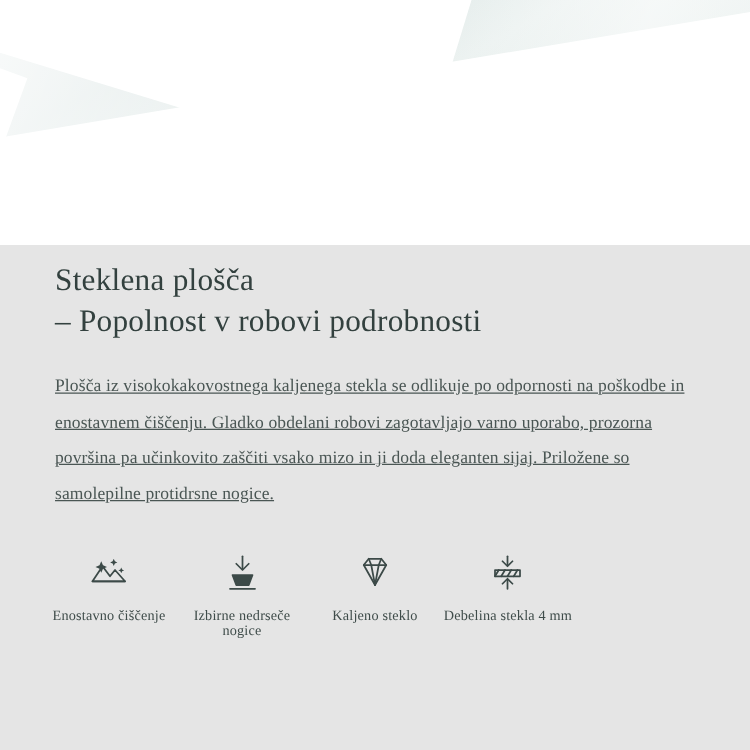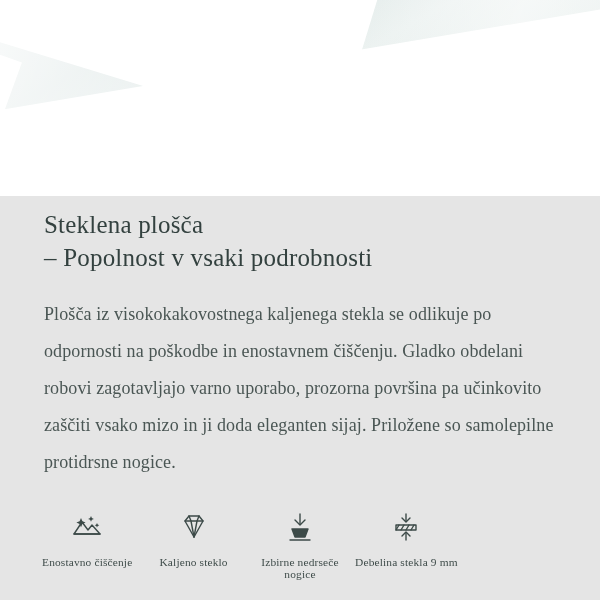--- a/index.html
+++ b/index.html
@@ -143,25 +143,26 @@
     color: #33413f;
     margin: 0;
     letter-spacing: 0.2px;
   }
   .headline .line2 {
     display: block;
   }
   .body-copy {
     margin: 22px 0 0 0;
     font-family: "Liberation Serif", serif;
-    font-size: 18px;
+    font-size: 14px;
     line-height: 2.05;
     color: #4a5654;
     max-width: 512px;
     letter-spacing: 0.1px;
+    text-decoration: underline;
   }
 
   
   .features {
     position: relative;
     margin-top: 26px;
     padding: 0 34px;
     display: grid;
     grid-template-columns: repeat(5, 1fr);
     grid-template-rows: repeat(2, 84px);
@@ -208,21 +209,21 @@
     <div class="hero-mask-bottom"></div>
     <div class="hero-mask-left"></div>
     <div class="hero-mask-topleft"></div>
     <span class="sparkle s1">✦</span>
     <span class="sparkle s2">✧</span>
   </div>
 
   <div class="content">
     <h1 class="headline">
       <span>Steklena plošča</span>
-      <span class="line2">– Popolnost v vsaki podrobnosti</span>
+      <span class="line2">– Popolnost v robovi podrobnosti</span>
     </h1>
     <p class="body-copy">Plošča iz visokokakovostnega kaljenega stekla se odlikuje po odpornosti na poškodbe in enostavnem čiščenju. Gladko obdelani robovi zagotavljajo varno uporabo, prozorna površina pa učinkovito zaščiti vsako mizo in ji doda eleganten sijaj. Priložene so samolepilne protidrsne nogice.</p>
   </div>
 
   <div class="features">
 
     <div class="feature">
       <div class="feature-icon">
         <svg width="40" height="40" viewBox="0 0 40 40" fill="none" stroke="#3c4a48" stroke-width="1.4" stroke-linecap="round" stroke-linejoin="round">
           <path d="M7 27 L15 15 L21 23 L25 18 L33 27 Z"></path>
@@ -233,49 +234,49 @@
         </svg>
       </div>
       <div class="feature-label">Enostavno čiščenje</div>
     </div>
 
 
 
     <div class="feature">
       <div class="feature-icon">
         <svg width="40" height="40" viewBox="0 0 40 40" fill="none" stroke="#3c4a48" stroke-width="1.4" stroke-linecap="round" stroke-linejoin="round">
+          <path d="M20 7 V17"></path>
+          <path d="M15 13 L20 18 L25 13"></path>
+          <path d="M12 22 H28 L25 30 H15 Z" fill="#3c4a48" stroke="#3c4a48"></path>
+          <path d="M10 33 H30"></path>
+        </svg>
+      </div>
+      <div class="feature-label">Izbirne nedrseče nogice</div>
+    </div>
+
+    <div class="feature">
+      <div class="feature-icon">
+        <svg width="40" height="40" viewBox="0 0 40 40" fill="none" stroke="#3c4a48" stroke-width="1.4" stroke-linecap="round" stroke-linejoin="round">
           <path d="M11 14 L15 9 H25 L29 14 L20 30 Z"></path>
           <path d="M11 14 H29"></path>
           <path d="M15 9 L17 14 L20 30"></path>
           <path d="M25 9 L23 14 L20 30"></path>
         </svg>
       </div>
       <div class="feature-label">Kaljeno steklo</div>
-    </div>
-
-    <div class="feature">
-      <div class="feature-icon">
-        <svg width="40" height="40" viewBox="0 0 40 40" fill="none" stroke="#3c4a48" stroke-width="1.4" stroke-linecap="round" stroke-linejoin="round">
-          <path d="M20 7 V17"></path>
-          <path d="M15 13 L20 18 L25 13"></path>
-          <path d="M12 22 H28 L25 30 H15 Z" fill="#3c4a48" stroke="#3c4a48"></path>
-          <path d="M10 33 H30"></path>
-        </svg>
-      </div>
-      <div class="feature-label">Izbirne nedrseče nogice</div>
     </div>
 
     <div class="feature">
       <div class="feature-icon">
         <svg width="40" height="40" viewBox="0 0 40 40" fill="none" stroke="#3c4a48" stroke-width="1.4" stroke-linecap="round" stroke-linejoin="round">
           <path d="M20 7 V14"></path>
           <path d="M16 11 L20 15 L24 11"></path>
           <path d="M10 18 H30 L30 23 H10 Z"></path>
           <path d="M13 18 L10 23 M18 18 L15 23 M23 18 L20 23 M28 18 L25 23"></path>
           <path d="M20 33 V26"></path>
           <path d="M16 29 L20 25 L24 29"></path>
         </svg>
       </div>
-      <div class="feature-label">Debelina stekla 9 mm</div>
+      <div class="feature-label">Debelina stekla 4 mm</div>
     </div>
 
   </div>
 </div>
 
 </body></html>

